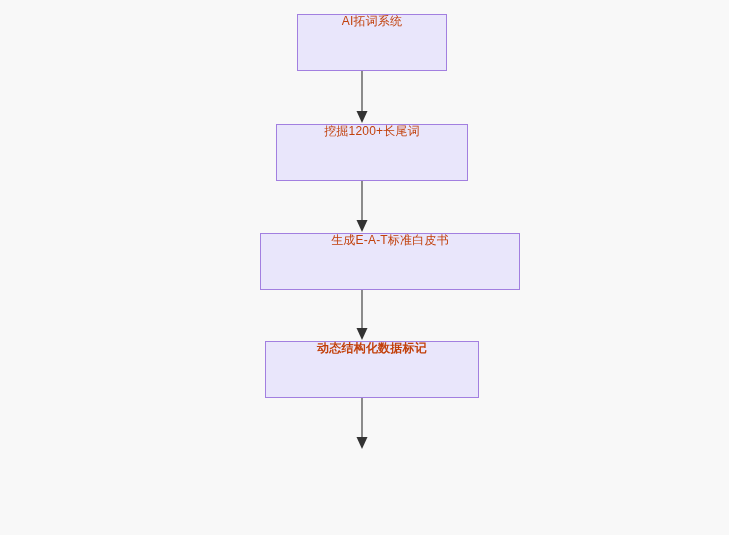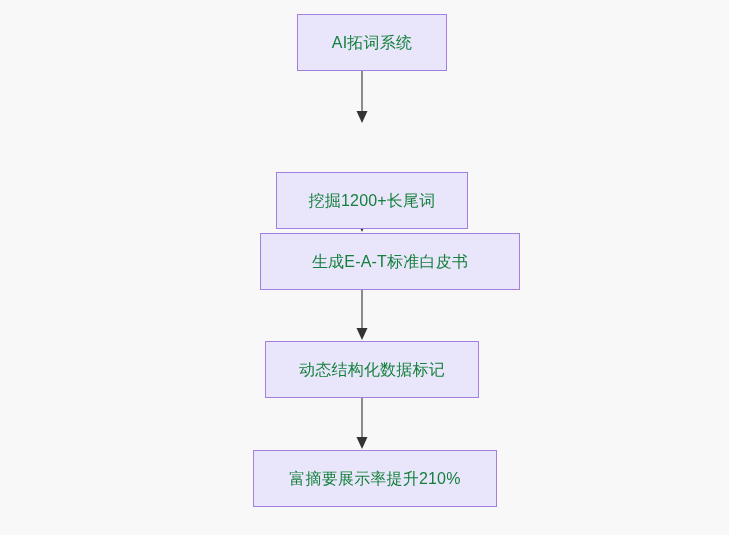--- a/index.html
+++ b/index.html
@@ -17,24 +17,24 @@
     position: relative;
     width: 729px;
     height: 535px;
   }
   .node {
     position: absolute;
     box-sizing: border-box;
     background: #e9e6fb;
     border: 1.6px solid #a27fe0;
     display: flex;
-    align-items: center;
+    align-items: flex-start;
     justify-content: center;
-    color: #15803d;
-    font-size: 16px;
+    color: #c2410c;
+    font-size: 12px;
     line-height: 1;
     letter-spacing: 0.2px;
     white-space: nowrap;
   }
   .node-label {
     display: block;
   }
   .connector {
     position: absolute;
     width: 22px;
@@ -75,29 +75,26 @@
     <svg width="22" height="52" viewBox="0 0 22 52">
       <line x1="11" y1="0" x2="11" y2="42" stroke="#707070" stroke-width="1.6"></line>
       <polygon points="11,51 5.5,39 16.5,39" fill="#333333"></polygon>
     </svg>
   </div>
 
   <div class="node" style="left:297px; top:14px; width:150px; height:57px;">
     <span class="node-label">AI拓词系统</span>
   </div>
 
-  <div class="node" style="left:276px; top:124px; width:192px; height:57px;margin-top:48px;">
+  <div class="node" style="left:276px; top:124px; width:192px; height:57px;">
     <span class="node-label">挖掘1200+长尾词</span>
   </div>
 
   <div class="node" style="left:260px; top:233px; width:260px; height:57px;">
     <span class="node-label">生成E-A-T标准白皮书</span>
   </div>
 
-  <div class="node" style="left:265px; top:341px; width:214px; height:57px;">
+  <div class="node" style="left:265px; top:341px; width:214px; height:57px;font-weight:bold;">
     <span class="node-label">动态结构化数据标记</span>
   </div>
 
-  <div class="node" style="left:253px; top:450px; width:244px; height:57px;">
-    <span class="node-label">富摘要展示率提升210%</span>
-  </div>
 
 </div>
 
 </body></html>

